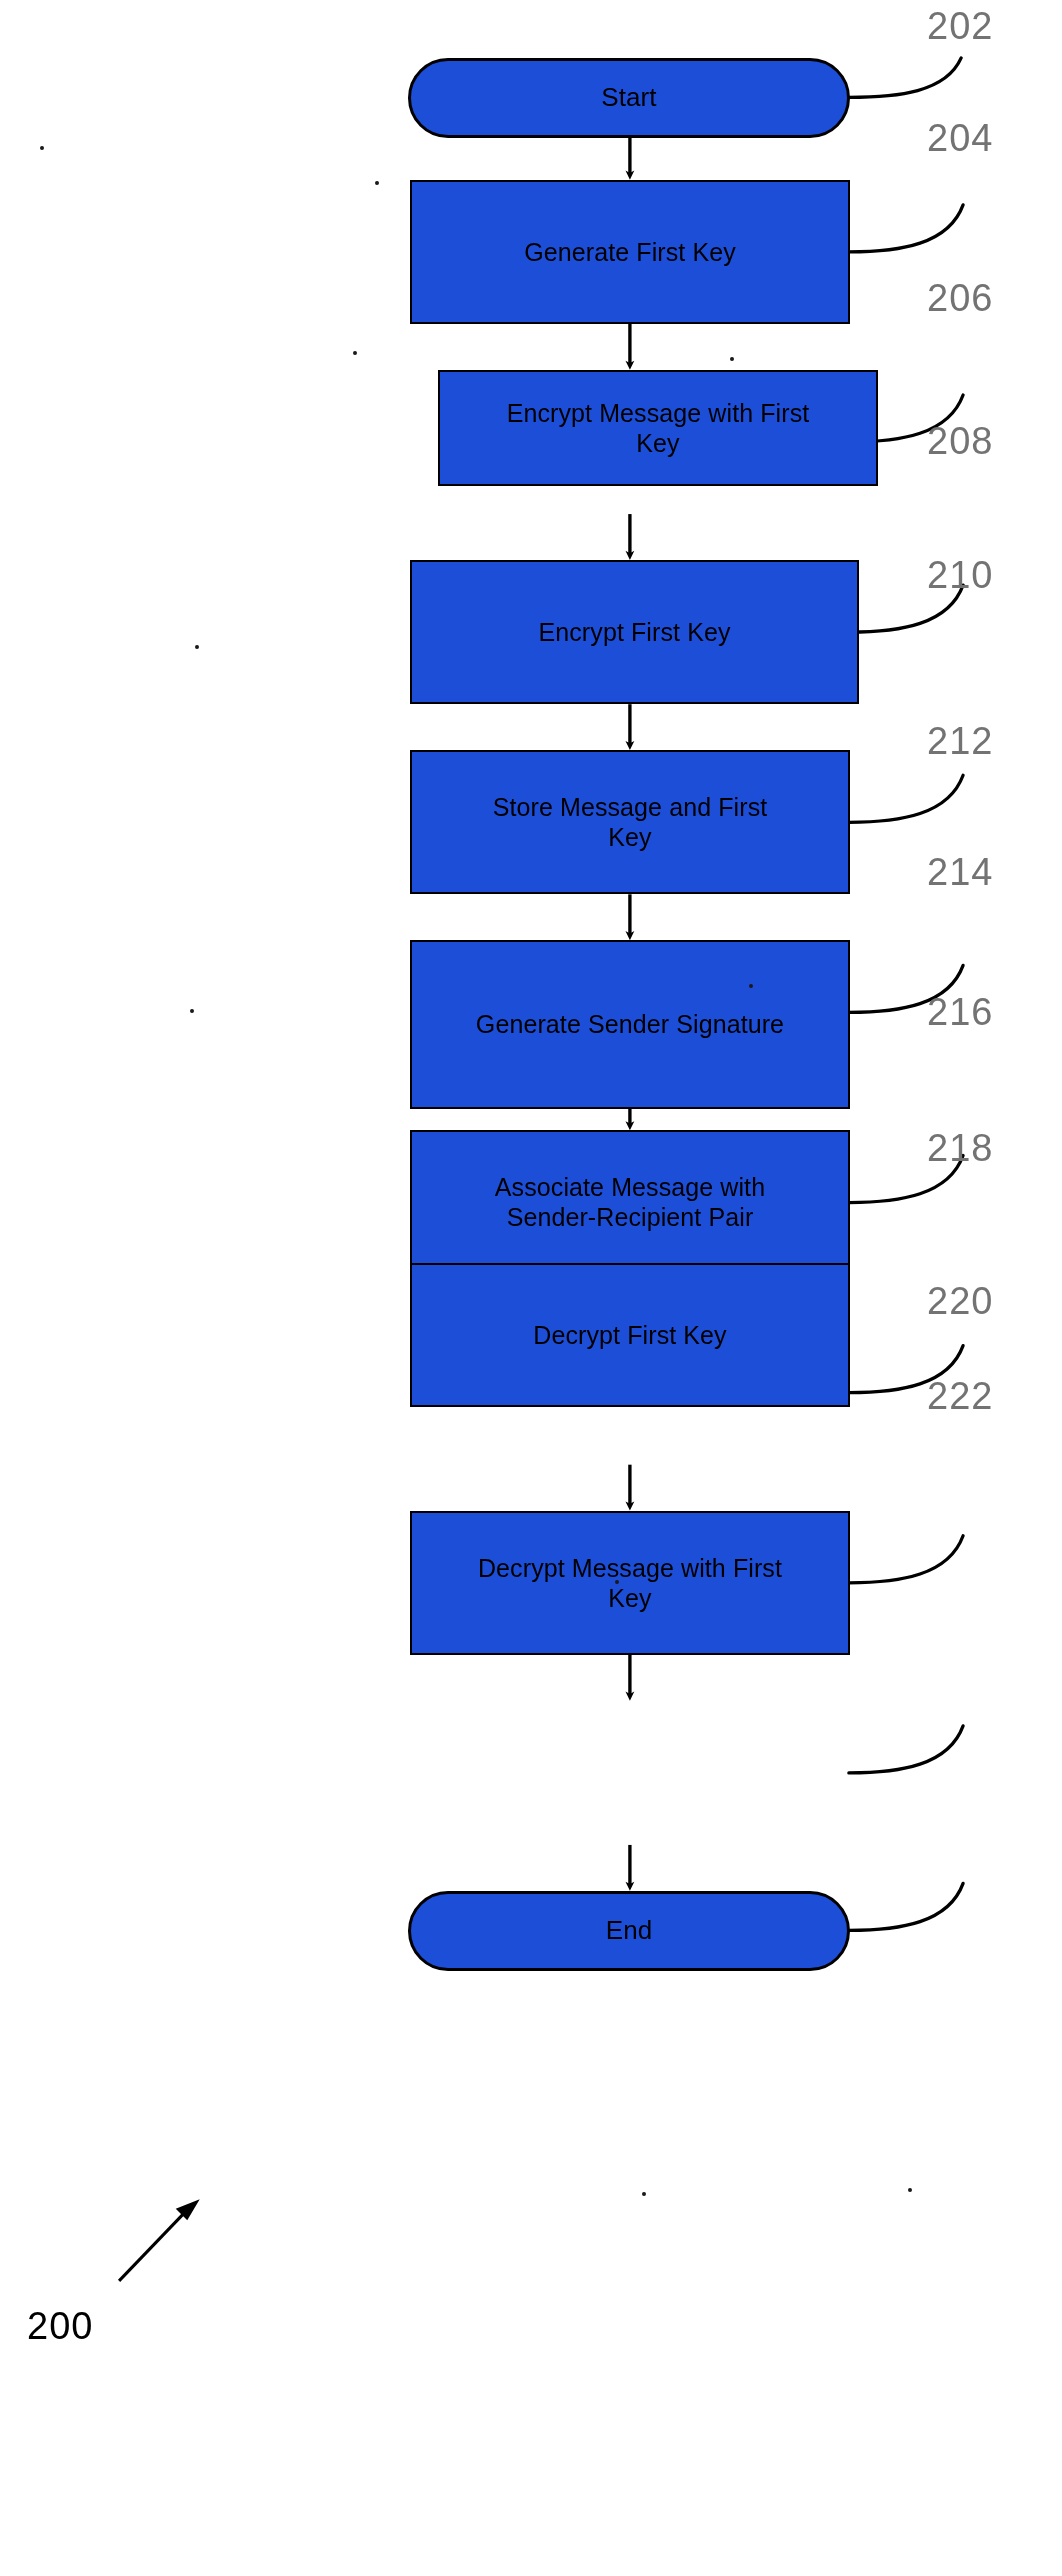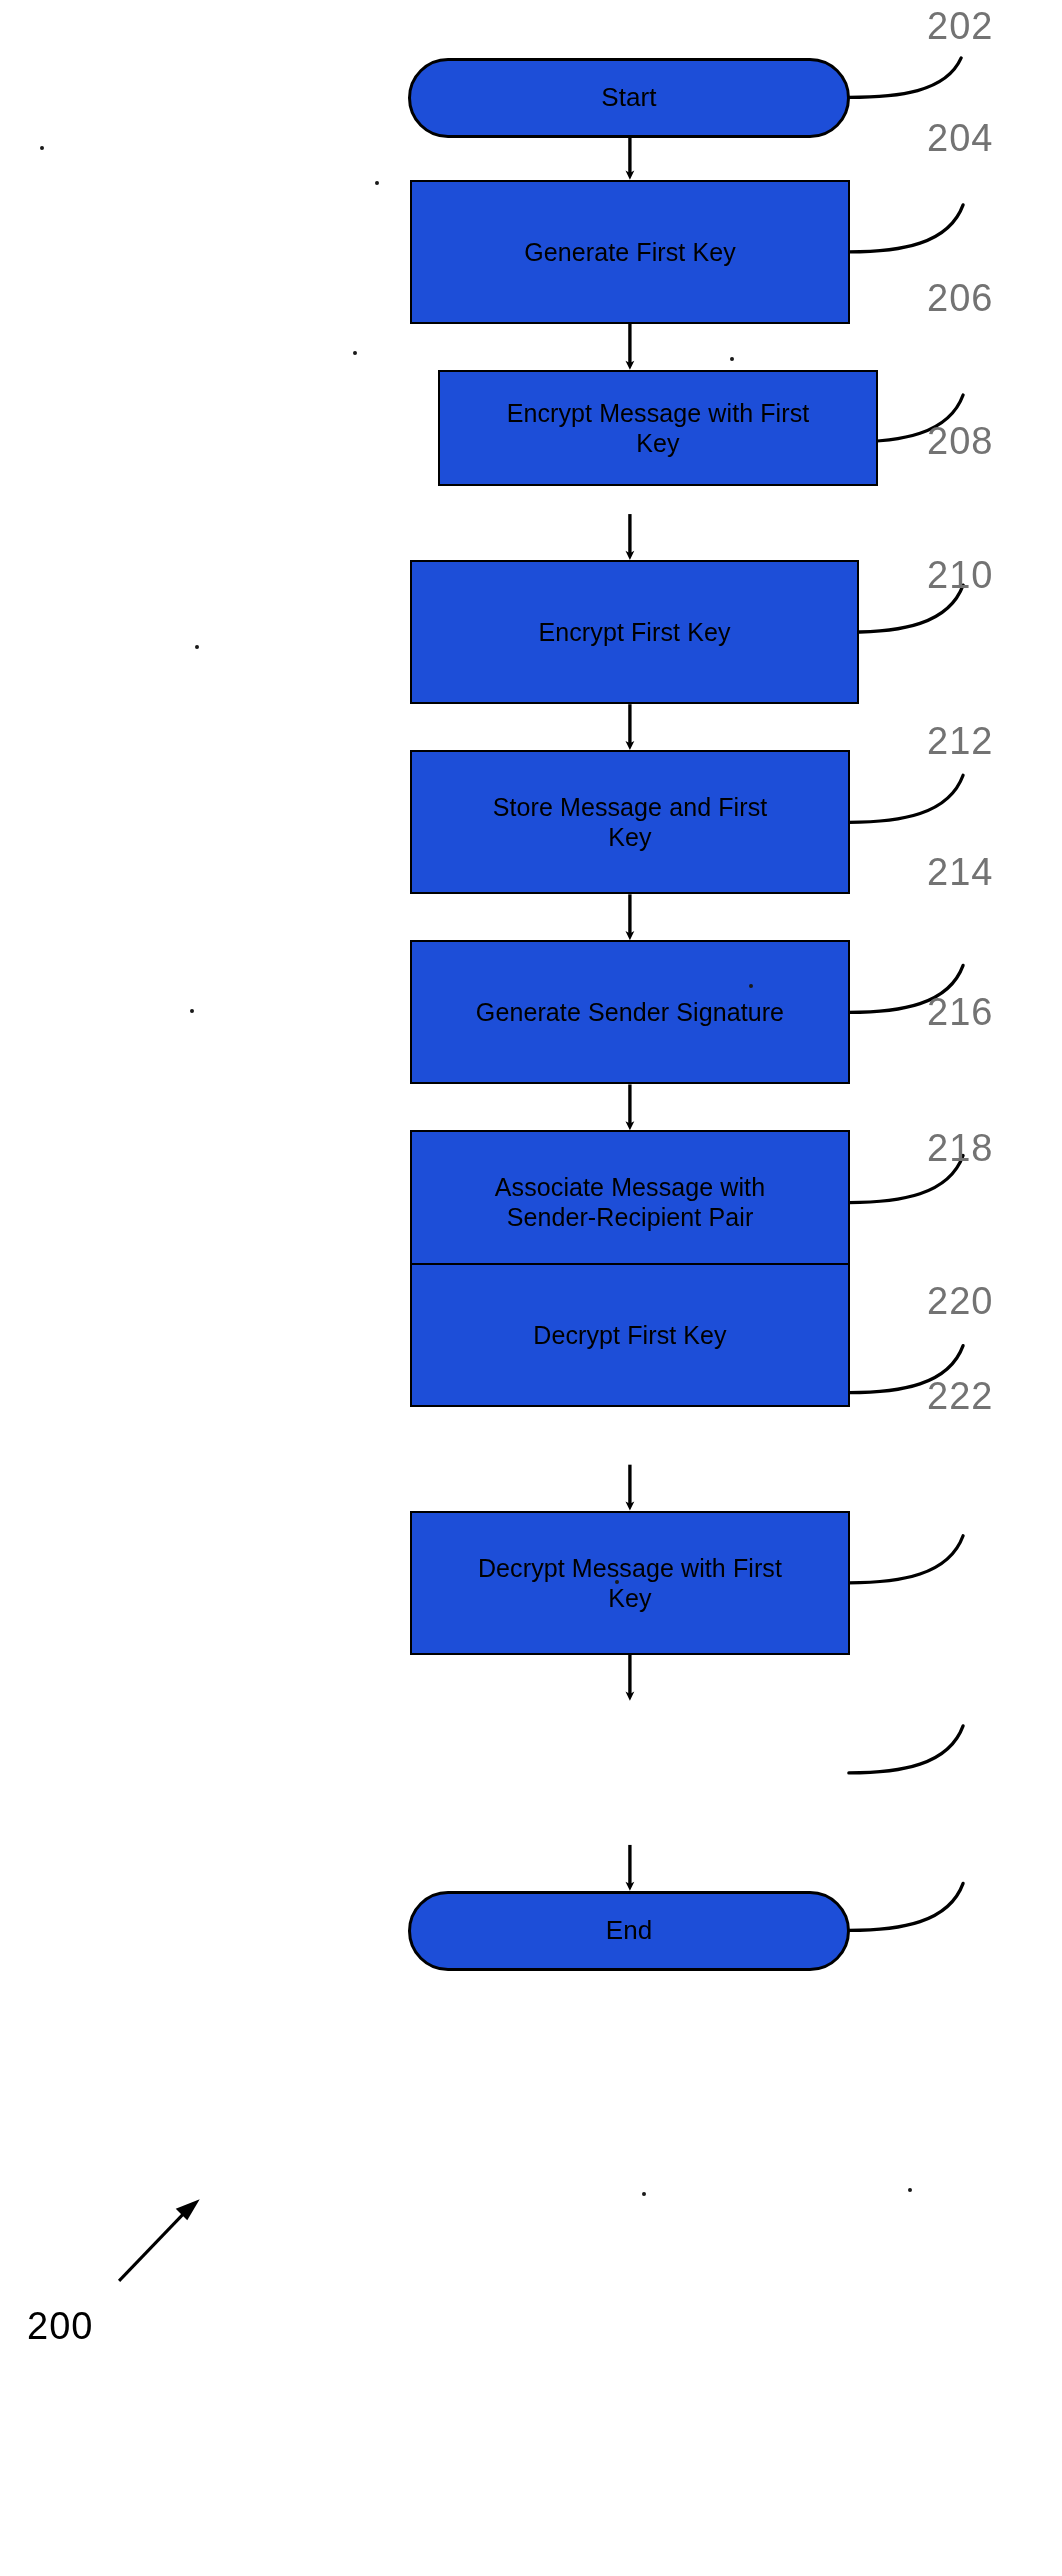--- a/index.html
+++ b/index.html
@@ -134,21 +134,21 @@
 
   <div class="node" style="left:410px; top:560px; width:449px; height:144px;">
     <span class="node-label">Encrypt First Key</span>
   </div>
 
   <div class="node" style="left:410px; top:750px; width:440px; height:144px;">
     <span class="node-label">Store Message and First
 Key</span>
   </div>
 
-  <div class="node" style="left:410px; top:940px; width:440px; height:144px;">
+  <div class="node" style="left:410px; top:940px; width:440px; height:169px;">
     <span class="node-label">Generate Sender Signature</span>
   </div>
 
   <div class="node" style="left:410px; top:1130px; width:440px; height:144px;">
     <span class="node-label">Associate Message with
 Sender-Recipient Pair</span>
   </div>
 
   <div class="node" style="left:410px; top:1263px; width:440px; height:144px;">
     <span class="node-label">Decrypt First Key</span>

